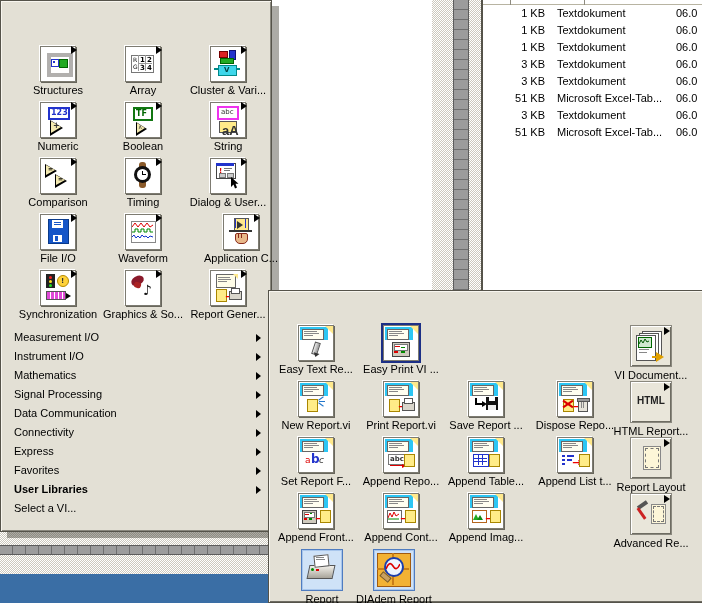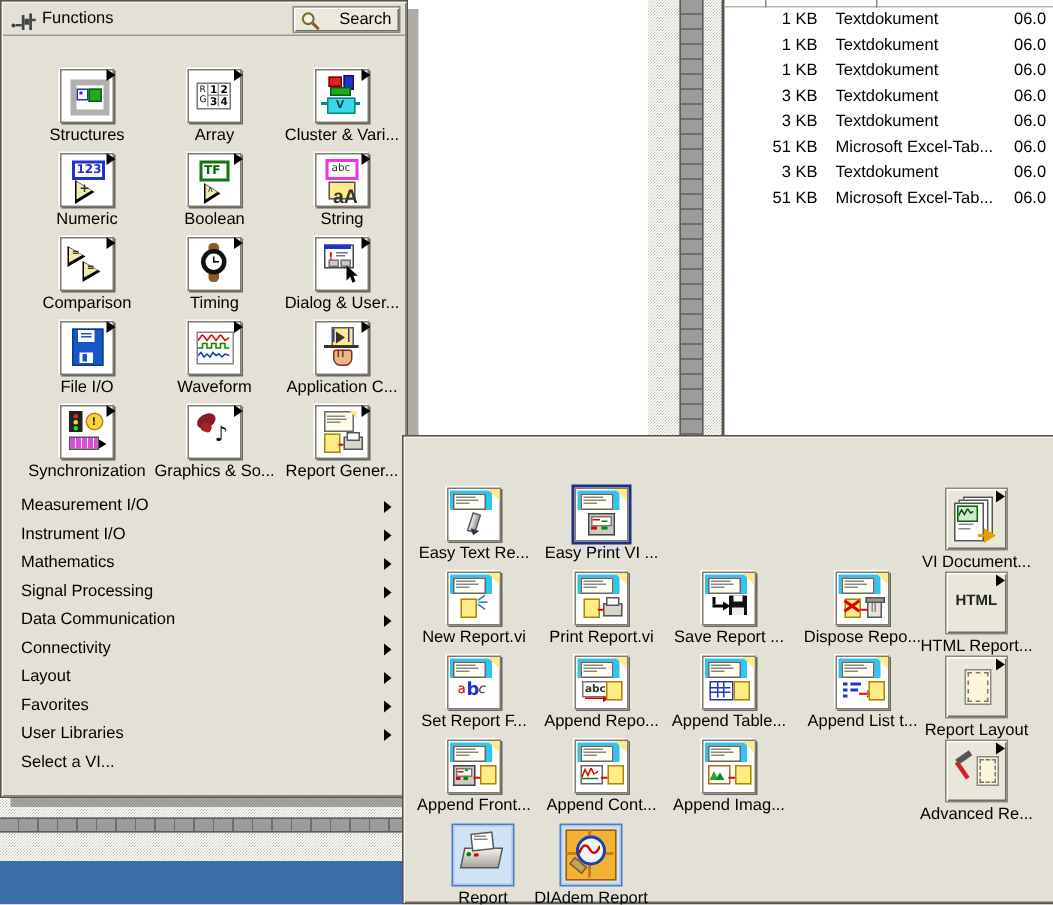--- a/index.html
+++ b/index.html
@@ -124,40 +124,20 @@
           <span class="file-date">06.0</span>
         </div>
       </div>
   </div>
 
   <div id="dither-bottom" class="dither"></div>
   <div id="h-scrollbar"></div>
   <div id="desktop-strip" style="background: rgb(58, 110, 165);"></div>
 
   <div id="fn-palette" class="palette">
-    <div class="pal-header">
-      <span class="pin">
-        <svg width="18" height="13" viewBox="0 0 18 13">
-            <circle cx="2" cy="10" r="1.4" fill="#444"></circle>
-            <rect x="3.5" y="9" width="4" height="1.6" fill="#444"></rect>
-            <rect x="7.5" y="3" width="1.8" height="10" fill="#444"></rect>
-            <rect x="9.3" y="5.5" width="3.2" height="4" fill="#444"></rect>
-            <rect x="12.5" y="2" width="1.8" height="11" fill="#444"></rect>
-            <rect x="14.3" y="5.5" width="2.5" height="1.6" fill="#444"></rect>
-          </svg>
-      </span>
-      <span class="pal-title">Functions</span>
-      <div class="search-btn">
-        <svg width="14" height="14" viewBox="0 0 14 14">
-            <circle cx="5.5" cy="5.5" r="3.6" fill="#f5f2e6" stroke="#7a6a35" stroke-width="1.4"></circle>
-            <line x1="8.4" y1="8.4" x2="12.5" y2="12.5" stroke="#8a5a20" stroke-width="2"></line>
-          </svg>
-        <span>Search</span>
-      </div>
-    </div>
     <div id="fn-grid">
         <div class="pal-cell" style="left: 15px; top: 45px;">
           <div class="icon-tile">
             <div style="position:absolute;left:6px;top:6px;width:18px;height:16px;border:4px solid #b2b0ae"></div>
             <div style="position:absolute;left:10px;top:12px;width:6px;height:6px;background:#fff;border:1px solid #23c"></div>
             <div style="position:absolute;left:12px;top:14px;width:2px;height:2px;background:#23c"></div>
             <div style="position:absolute;left:18px;top:12px;width:7px;height:7px;background:#2a2;border:1px solid #060"></div>
             <span class="sub-arrow"></span>
           </div>
           <div class="pal-label">Structures</div>
@@ -279,21 +259,21 @@
             <div style="position:absolute;left:5px;top:6px;width:23px;height:20px;background:#fff;border:1px solid #888"></div>
             <svg style="position:absolute;left:6px;top:8px" width="21" height="16" viewBox="0 0 21 16">
               <polyline points="0,4 3,0 6,4 9,0 12,4 15,0 18,4 21,2" stroke="#d00" fill="none" stroke-width="1"></polyline>
               <path d="M0 9 h3 v-3 h3 v3 h3 v-3 h3 v3 h3 v-3 h3 v3 h3" stroke="#080" fill="none" stroke-width="1"></path>
               <polyline points="0,14 2,12 4,15 6,13 8,15 10,12 12,14 14,13 16,15 18,13 21,14" stroke="#13c" fill="none" stroke-width="1"></polyline>
             </svg>
             <span class="sub-arrow"></span>
           </div>
           <div class="pal-label">Waveform</div>
         </div>
-        <div class="pal-cell" style="left: 185px; top: 213px;">
+        <div class="pal-cell" style="left: 198px; top: 213px;">
           <div class="icon-tile">
             <div style="position:absolute;left:10px;top:3px;width:13px;height:11px;background:#ffe98c;border:1px solid #555"></div>
             <div style="position:absolute;left:13px;top:6px;width:0;height:0;border-top:4px solid transparent;border-bottom:4px solid transparent;border-left:6px solid #333"></div>
             <div style="position:absolute;left:11px;top:4px;width:1px;height:9px;background:#23c"></div>
             <div style="position:absolute;left:21px;top:4px;width:1px;height:9px;background:#23c"></div>
             <div style="position:absolute;left:5px;top:15px;width:23px;height:2px;background:#333"></div>
             <div style="position:absolute;left:11px;top:18px;width:11px;height:9px;background:#e8b88a;border:1px solid #8a2a1a;border-radius:2px 2px 5px 5px"></div>
             <div style="position:absolute;left:14px;top:18px;width:1px;height:5px;background:#8a2a1a"></div>
             <div style="position:absolute;left:17px;top:18px;width:1px;height:5px;background:#8a2a1a"></div>
             <span class="sub-arrow"></span>
@@ -358,28 +338,28 @@
         </div>
         <div class="menu-item" style="top: 403px;">
           <span class="menu-label">Data Communication</span>
           <span class="menu-arrow"></span>
         </div>
         <div class="menu-item" style="top: 422px;">
           <span class="menu-label">Connectivity</span>
           <span class="menu-arrow"></span>
         </div>
         <div class="menu-item" style="top: 441px;">
-          <span class="menu-label">Layout</span>
+          <span class="menu-label">Express</span>
           <span class="menu-arrow"></span>
         </div>
         <div class="menu-item" style="top: 460px; text-decoration: underline;">
           <span class="menu-label">Favorites</span>
           <span class="menu-arrow"></span>
         </div>
-        <div class="menu-item" style="top: 479px;">
+        <div class="menu-item" style="top: 479px; font-weight: bold;">
           <span class="menu-label">User Libraries</span>
           <span class="menu-arrow"></span>
         </div>
         <div class="menu-item" style="top: 498px;">
           <span class="menu-label">Select a VI...</span>
         </div>
       </div>
   </div>
 
   <div id="rg-palette" class="palette">

